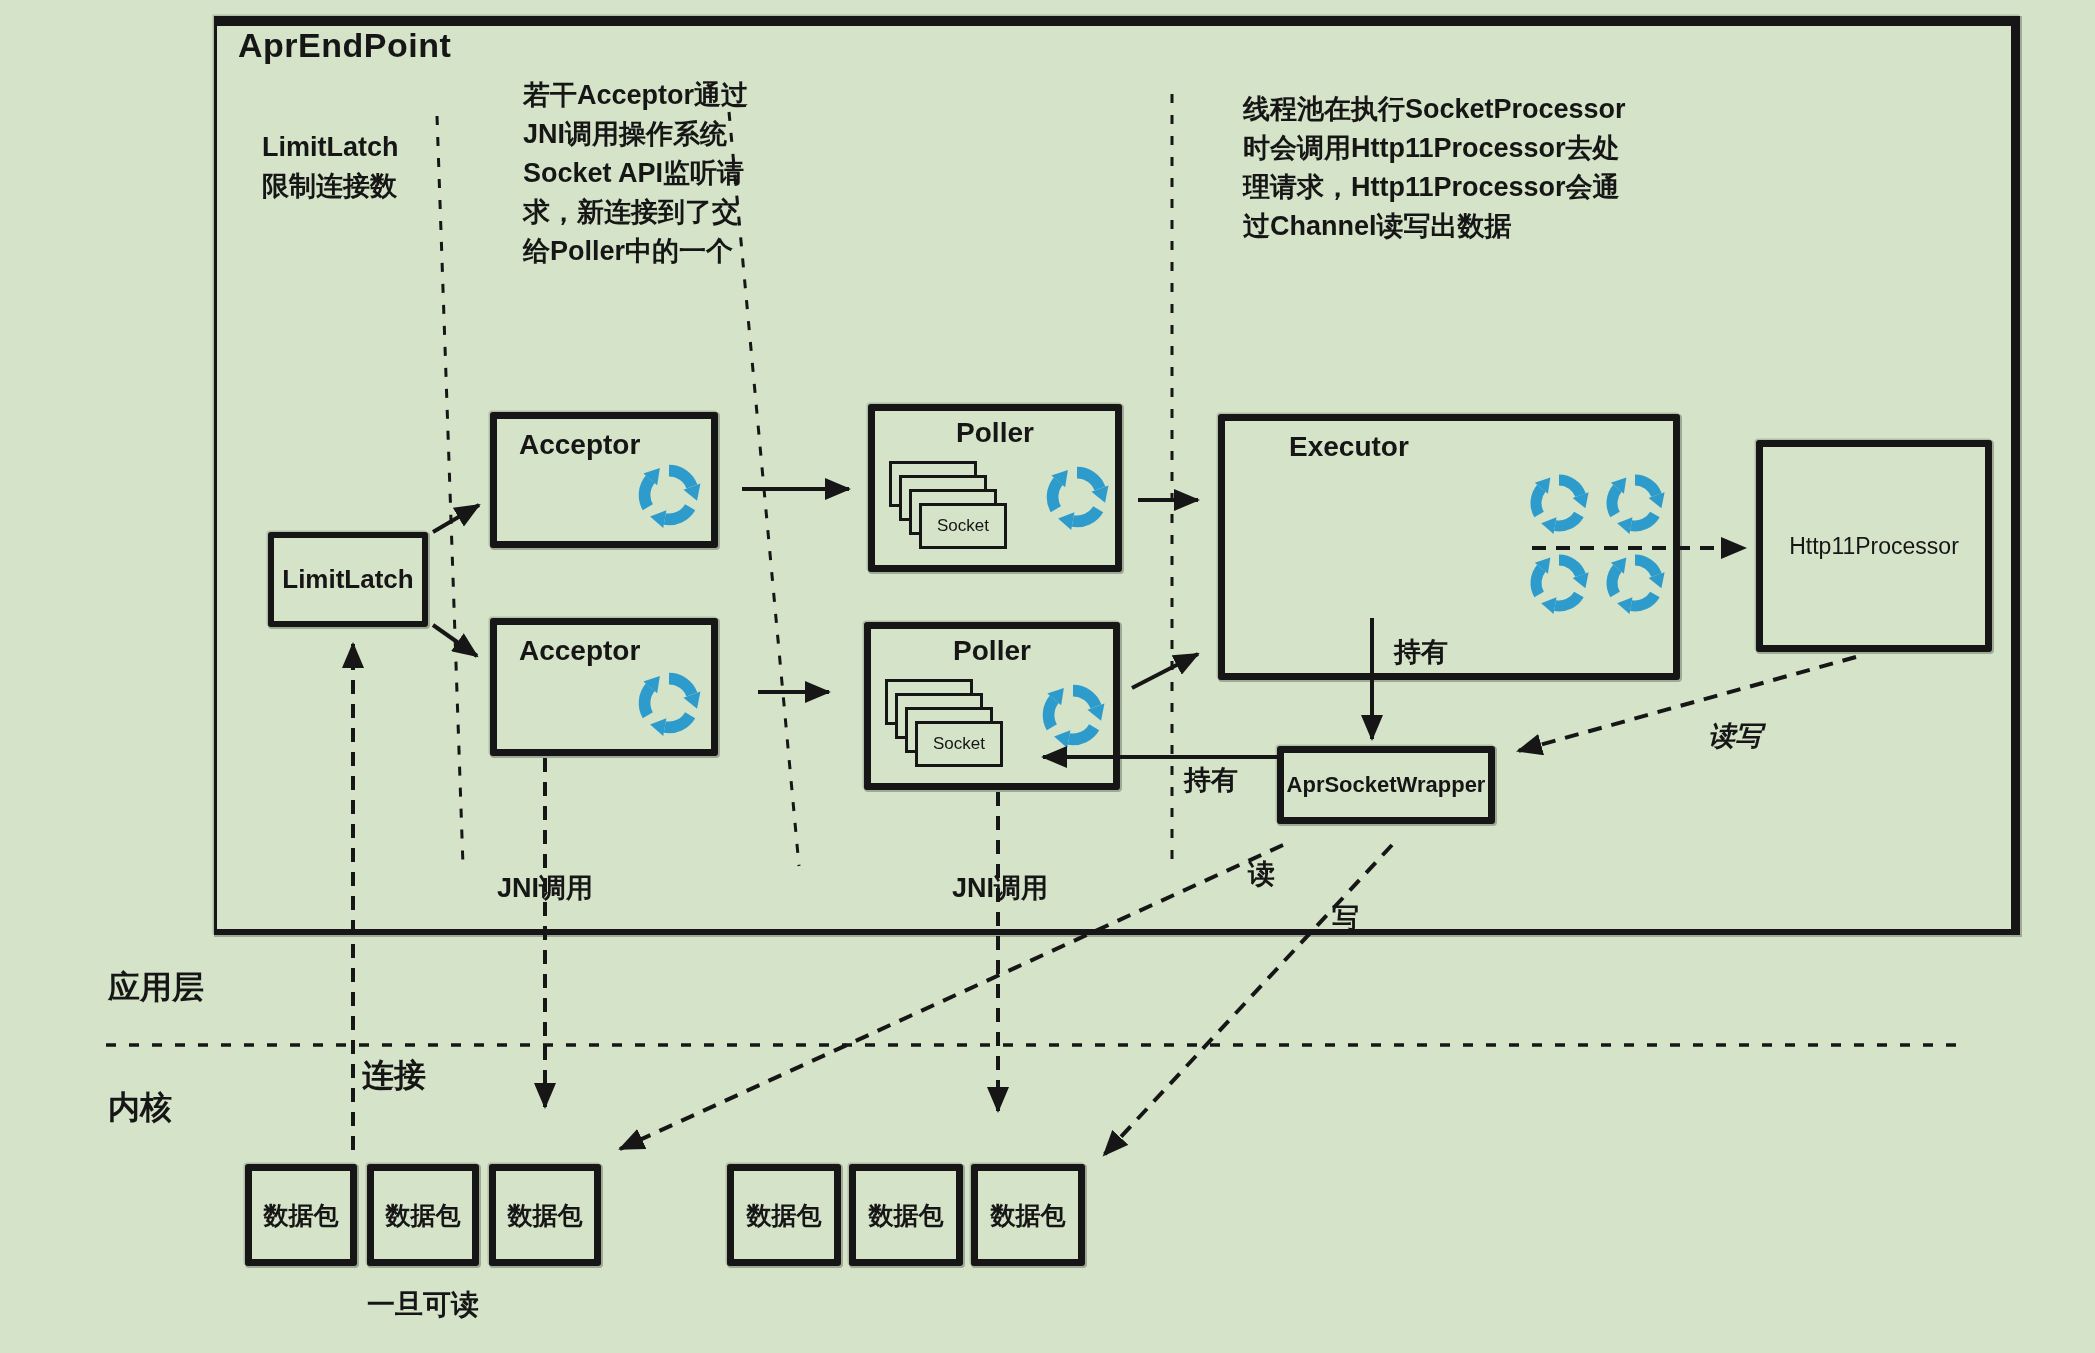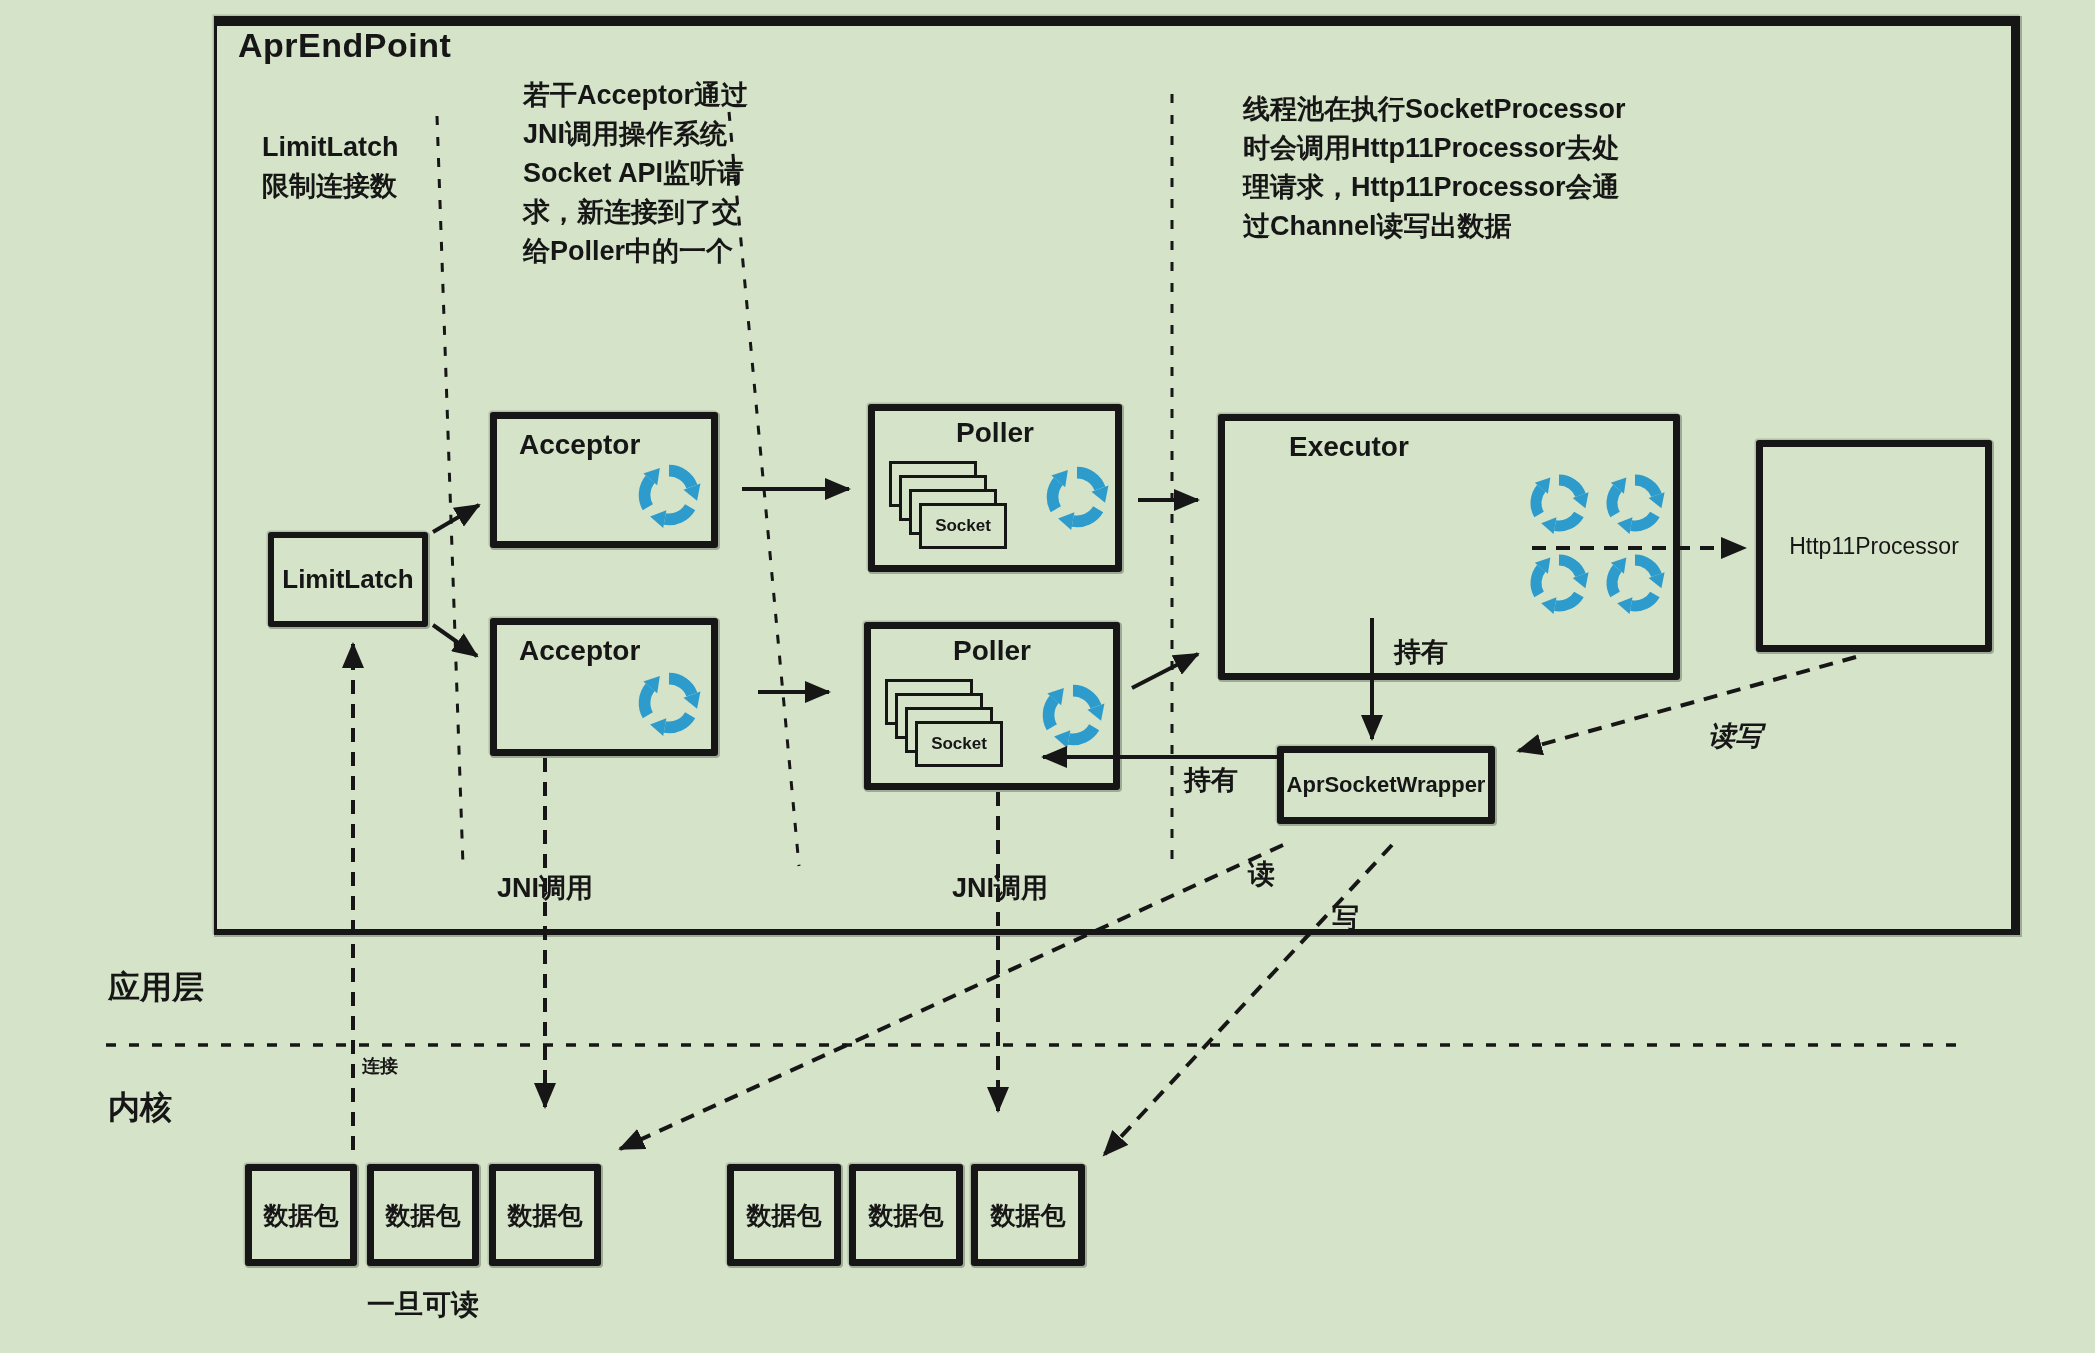--- a/index.html
+++ b/index.html
@@ -28,21 +28,21 @@
   
   .note{position:absolute;font-size:27px;font-weight:600;line-height:39px;white-space:pre-line;}
   .page-title{position:absolute;left:238px;top:26px;font-size:34px;font-weight:700;letter-spacing:.5px;}
 
   .edge-label{position:absolute;font-size:27px;font-weight:700;z-index:6;}
   .layer-label{position:absolute;font-size:32px;font-weight:700;}
   .queue-label{position:absolute;font-size:28px;font-weight:700;transform:translateX(-50%);}
 
   
   .card{position:absolute;border:3px solid var(--ink);background:var(--bg);}
-  .card .lbl-center{font-weight:700;}
+  .card .lbl-center{font-weight:400;}
 
   
   .rc-arc{stroke:var(--blue);fill:none;stroke-width:11px;}
   .rc-head{fill:var(--blue);}
   .icon{position:absolute;}
 
   
   #wires{position:absolute;left:0;top:0;width:2095px;height:1353px;z-index:5;pointer-events:none;}
   .s{stroke:var(--ink);stroke-width:4px;fill:none;}
   .d{stroke:var(--ink);stroke-width:4px;fill:none;stroke-dasharray:14 10;}
@@ -181,21 +181,21 @@
   <div class="queue-label" style="left:423px;top:1286px;">一旦可读</div>
   <div class="queue-label" style="left:906px;top:1358px;">发送队列</div>
 
   <div class="layer-label" style="left:108px;top:966px;">应用层</div>
   <div class="layer-label" style="left:108px;top:1086px;">内核</div>
 
   <div class="edge-label" style="left:545px;top:870px;transform:translateX(-50%);">JNI调用</div>
   <div class="edge-label" style="left:1000px;top:870px;transform:translateX(-50%);">JNI调用</div>
   <div class="edge-label" style="left:1394px;top:634px;font-weight:600;">持有</div>
   <div class="edge-label" style="left:1184px;top:762px;font-weight:600;">持有</div>
-  <div class="edge-label" style="left:362px;top:1054px;font-weight:600;font-size:18px;">连接</div>
+  <div class="edge-label" style="left:362px;top:1054px;font-weight:600;font-size:32px;">连接</div>
   <div class="edge-label" style="left:1708px;top:718px;font-weight:600;font-style:italic;">读写</div>
   <div class="edge-label" style="left:1248px;top:856px;font-weight:600;">读</div>
   <div class="edge-label" style="left:1332px;top:900px;font-weight:600;">写</div>
 
   <svg id="wires" viewBox="0 0 2095 1353">
     <defs>
       <marker id="ah" markerUnits="userSpaceOnUse" markerWidth="28" markerHeight="22" refX="24" refY="11" orient="auto">
         <path d="M0,0 L26,11 L0,22 Z" fill="#161616"></path>
       </marker>
     </defs>

